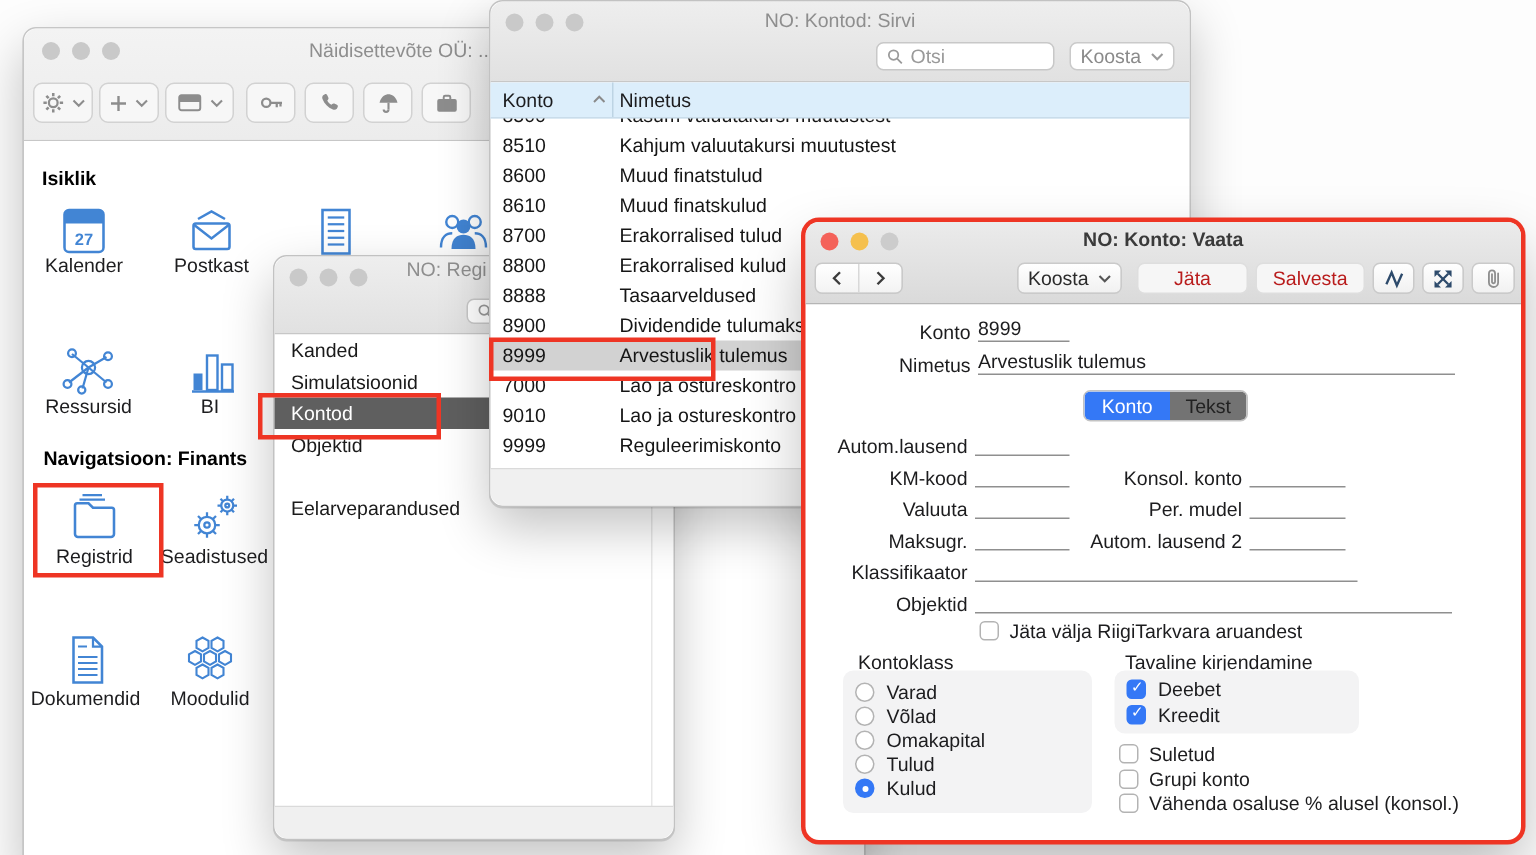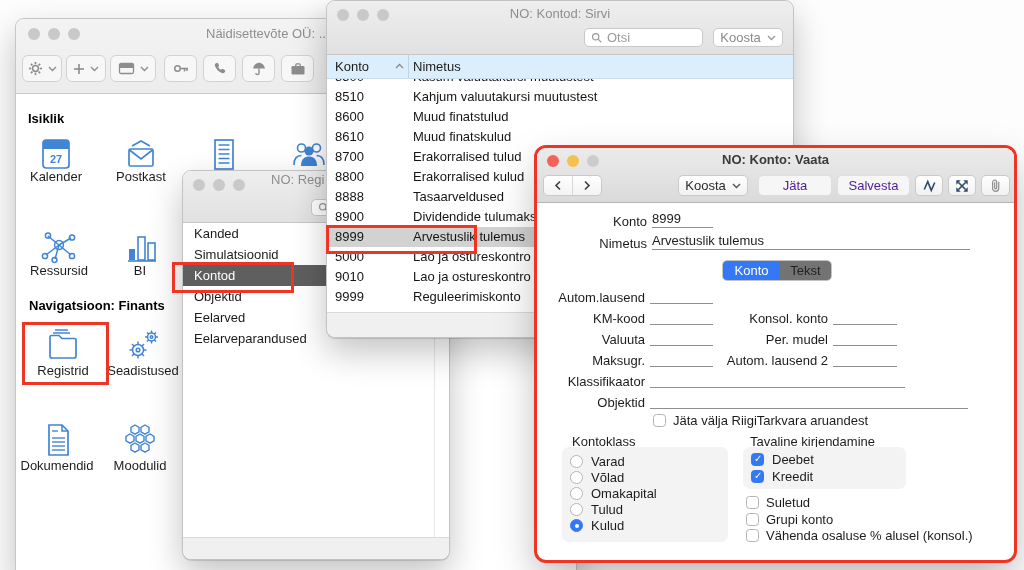--- a/index.html
+++ b/index.html
@@ -10,21 +10,21 @@
        box-shadow:0 1px 0 rgba(0,0,0,.12),0 14px 34px rgba(0,0,0,.24);}
   .chrome{position:absolute;left:0;top:0;right:0;background:linear-gradient(#eeeeee,#e1e1e1);
           border-bottom:1px solid #c7c7c7;border-radius:9px 9px 0 0;}
   .lights{position:absolute;display:flex;gap:8px;}
   .light{width:12px;height:12px;border-radius:50%;background:#c9c9c9;}
   .title{position:absolute;font-size:13px;color:#8e8e8e;white-space:nowrap;}
   .title.active{color:#3a3a3a;font-weight:bold;}
   .tbtn{position:absolute;background:linear-gradient(#ffffff,#f1f1f1);border:1px solid #cacaca;
         border-radius:5px;display:flex;align-items:center;justify-content:center;gap:6px;
         font-size:13px;color:#2b2b2b;box-sizing:border-box;}
-  .tbtn.disabled{color:#4c1d95;background:#f6f6f6;border-color:#dedede;}
+  .tbtn.disabled{color:#b91c1c;background:#f6f6f6;border-color:#dedede;}
   .gbtn{position:absolute;background:#f7f7f7;border:1px solid #d2d2d2;border-radius:6px;
         display:flex;align-items:center;justify-content:center;gap:5px;box-sizing:border-box;}
   .tile-label{position:absolute;font-size:13px;color:#1d1d1f;text-align:center;white-space:nowrap;}
   .heading{position:absolute;font-weight:bold;font-size:13px;color:#000;}
   .searchbox{position:absolute;background:#fff;border:1px solid #c8c8c8;border-radius:5px;
              display:flex;align-items:center;gap:5px;padding:0 6px;box-sizing:border-box;color:#9a9a9a;}
   .ritem{position:absolute;left:0;width:100%;height:21px;line-height:21px;padding-left:11px;
          box-sizing:border-box;color:#1a1a1a;white-space:nowrap;}
   .ritem.sel{background:#5f5f5f;color:#fff;}
   .brow{position:absolute;left:0;right:1px;height:20px;line-height:20px;color:#151515;}
@@ -284,21 +284,20 @@
           <circle cx="6" cy="6" r="4" fill="none" stroke="#9a9a9a" stroke-width="1.5"></circle>
           <line x1="9" y1="9" x2="13" y2="13" stroke="#9a9a9a" stroke-width="1.5"></line>
           </svg>
       </div>
     </div>
     <div class="abs" style="left:0;top:52px;right:0;bottom:21px;">
       <div class="ritem" style="top:0px;">Kanded</div>
       <div class="ritem" style="top:21px;">Simulatsioonid</div>
       <div class="ritem sel" style="top:42px;">Kontod</div>
       <div class="ritem" style="top:63px;">Objektid</div>
-      <div class="ritem" style="top:84px;">Eelarved</div>
       <div class="ritem" style="top:105px;">Eelarveparandused</div>
       <div class="abs" style="left:251px;top:0;bottom:0;width:1px;background:#e7e7e7;"></div>
     </div>
     <div class="footer" style="height:21px;"></div>
   </div>
 
   <div class="win" id="win-browse" style="left:326px;top:0px;width:466px;height:336px;z-index:3;border:1px solid #c2c2c2;">
     <div class="chrome" style="height:53px;">
       <div class="lights" style="left:10px;top:8px;">
         <span class="light"></span>
@@ -362,21 +361,21 @@
       </div>
     <div class="brow" style="top:206px;">
         <span class="k">8900</span>
         <span class="n">Dividendide tulumaks</span>
       </div>
     <div class="brow sel" style="top:226px;">
         <span class="k">8999</span>
         <span class="n">Arvestuslik tulemus</span>
       </div>
     <div class="brow" style="top:246px;">
-        <span class="k">5000</span>
+        <span class="k">7000</span>
         <span class="n">Lao ja ostureskontro v</span>
       </div>
     <div class="brow" style="top:266px;">
         <span class="k">9010</span>
         <span class="n">Lao ja ostureskontro v</span>
       </div>
     <div class="brow" style="top:286px;">
         <span class="k">9999</span>
         <span class="n">Reguleerimiskonto</span>
       </div>

